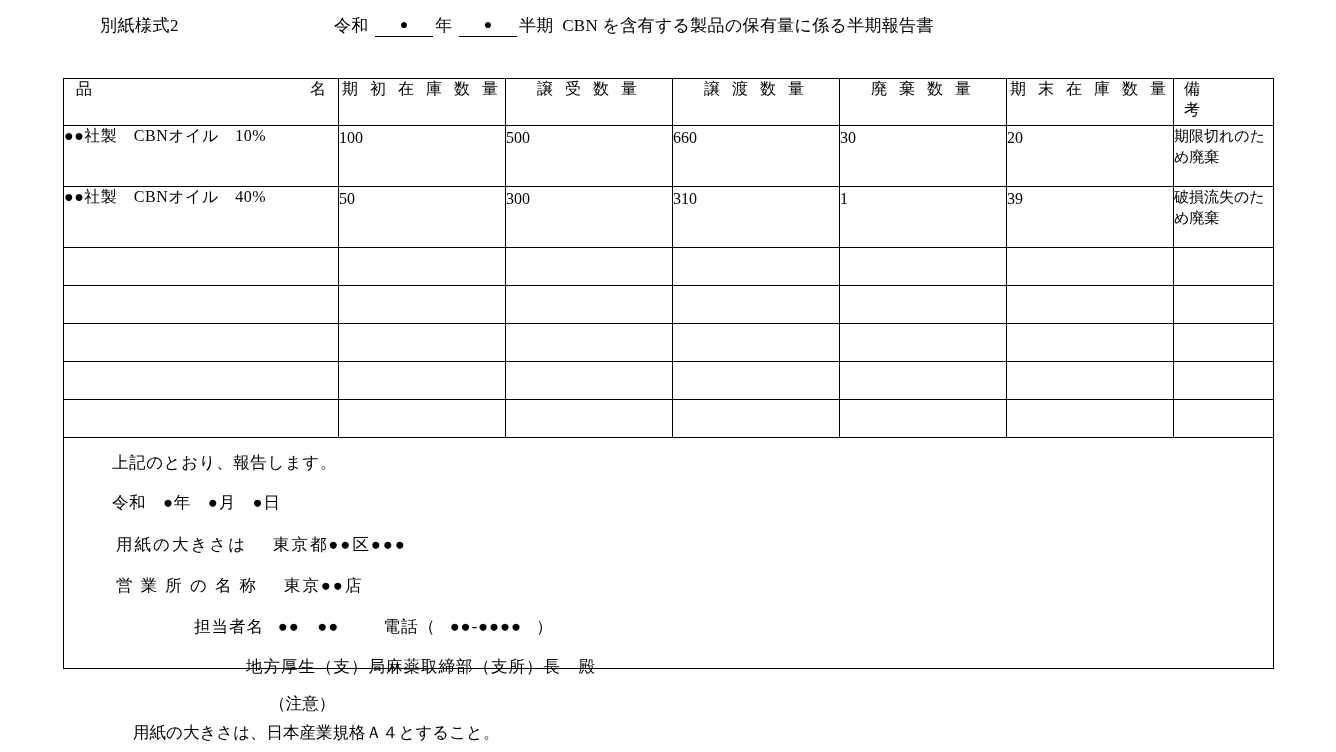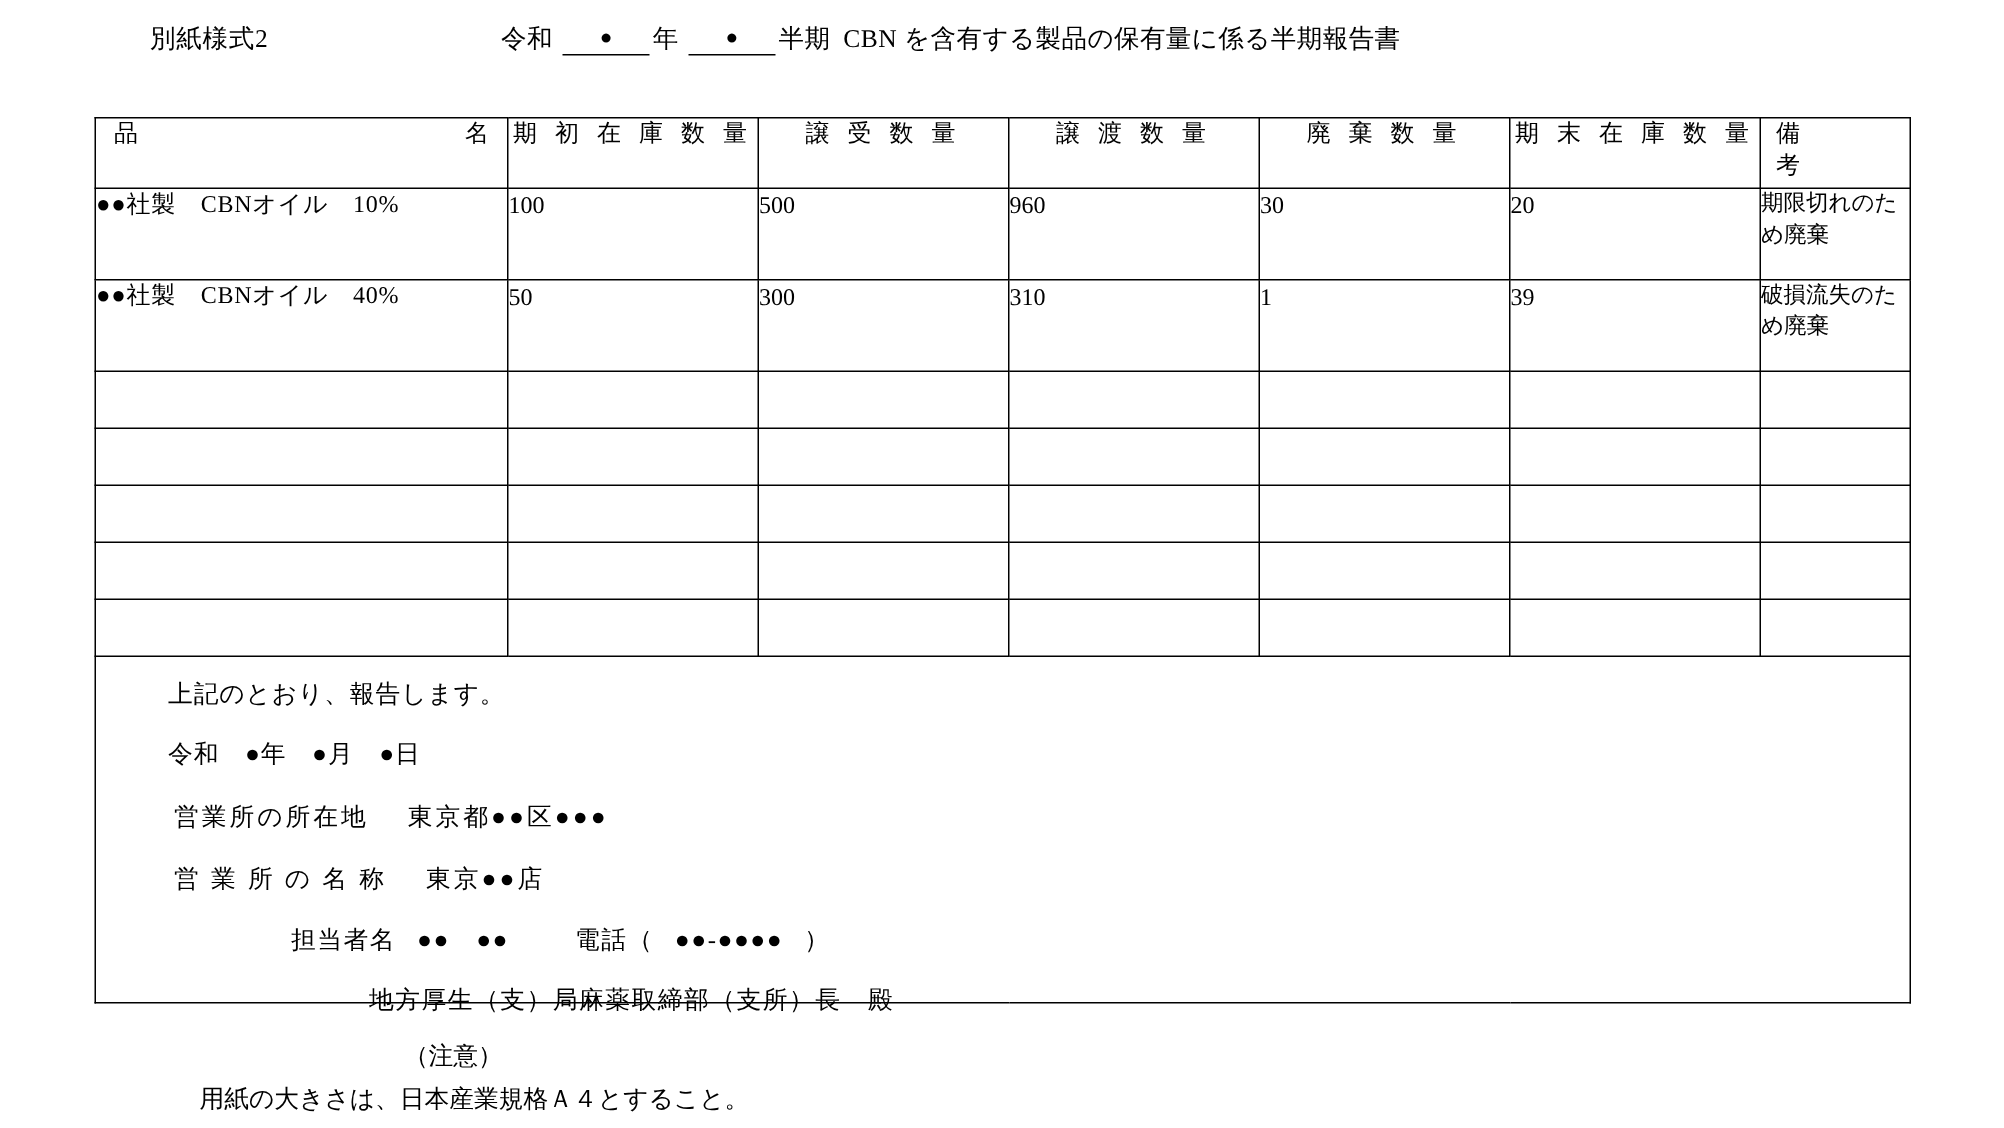--- a/index.html
+++ b/index.html
@@ -194,21 +194,21 @@
         <th>
             <span class="spaced-note">備　　考</span>
           </th>
       </tr>
     </thead>
     <tbody>
       <tr>
         <td class="cell-name">●●社製　CBNオイル　10%</td>
         <td class="cell-pad">100</td>
         <td class="cell-pad">500</td>
-        <td class="cell-pad">960</td>
+        <td class="cell-pad">660</td>
         <td class="cell-pad">30</td>
         <td class="cell-pad">20</td>
         <td class="cell-note">期限切れのため廃棄</td>
       </tr>
       <tr>
         <td class="cell-name">●●社製　CBNオイル　40%</td>
         <td class="cell-pad">50</td>
         <td class="cell-pad">300</td>
         <td class="cell-pad">310</td>
         <td class="cell-pad">1</td>
@@ -259,21 +259,21 @@
         <td class="empty"></td>
         <td class="empty"></td>
         <td class="empty"></td>
       </tr>
       <tr>
         <td class="footer-cell" colspan="7">
           <div class="footer-inner">
             <div class="f-line l1">上記のとおり、報告します。</div>
             <div class="f-line l2">令和　●年　●月　●日</div>
             <div class="f-line l3">
-              <span>営業所の所在地</span><span class="gap-m"></span><span>東京都●●区●●●</span>
+              <span>用紙の大きさは</span><span class="gap-m"></span><span>東京都●●区●●●</span>
             </div>
             <div class="f-line l4">
               <span>営 業 所 の 名 称</span><span class="gap-m"></span><span>東京●●店</span>
             </div>
             <div class="f-line l5">
               <span>担当者名</span><span class="gap-s"></span><span>●●　●●</span><span class="gap-l"></span><span>電話（</span><span class="gap-s"></span><span>●●-●●●●</span><span class="gap-s"></span><span>）</span>
             </div>
             <div class="f-line l6">地方厚生（支）局麻薬取締部（支所）長　殿</div>
           </div>
         </td>

